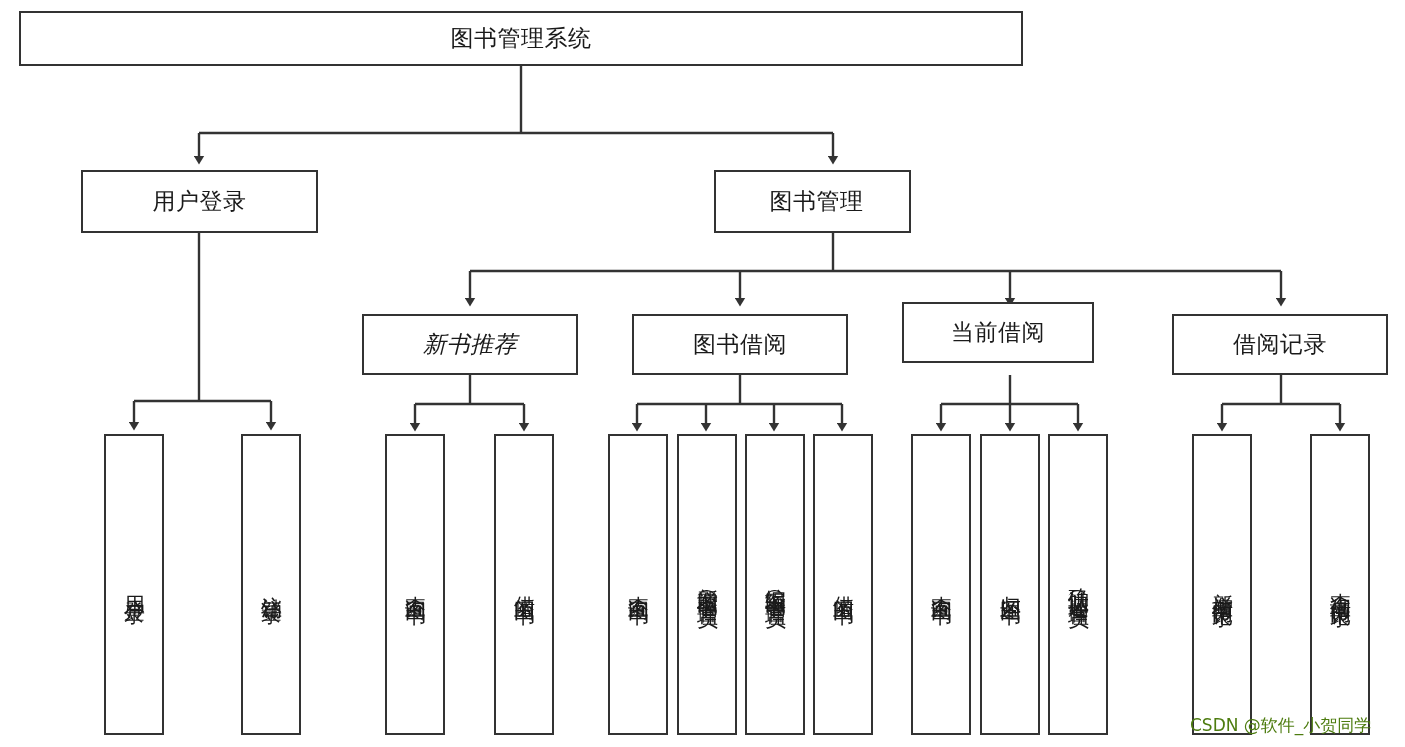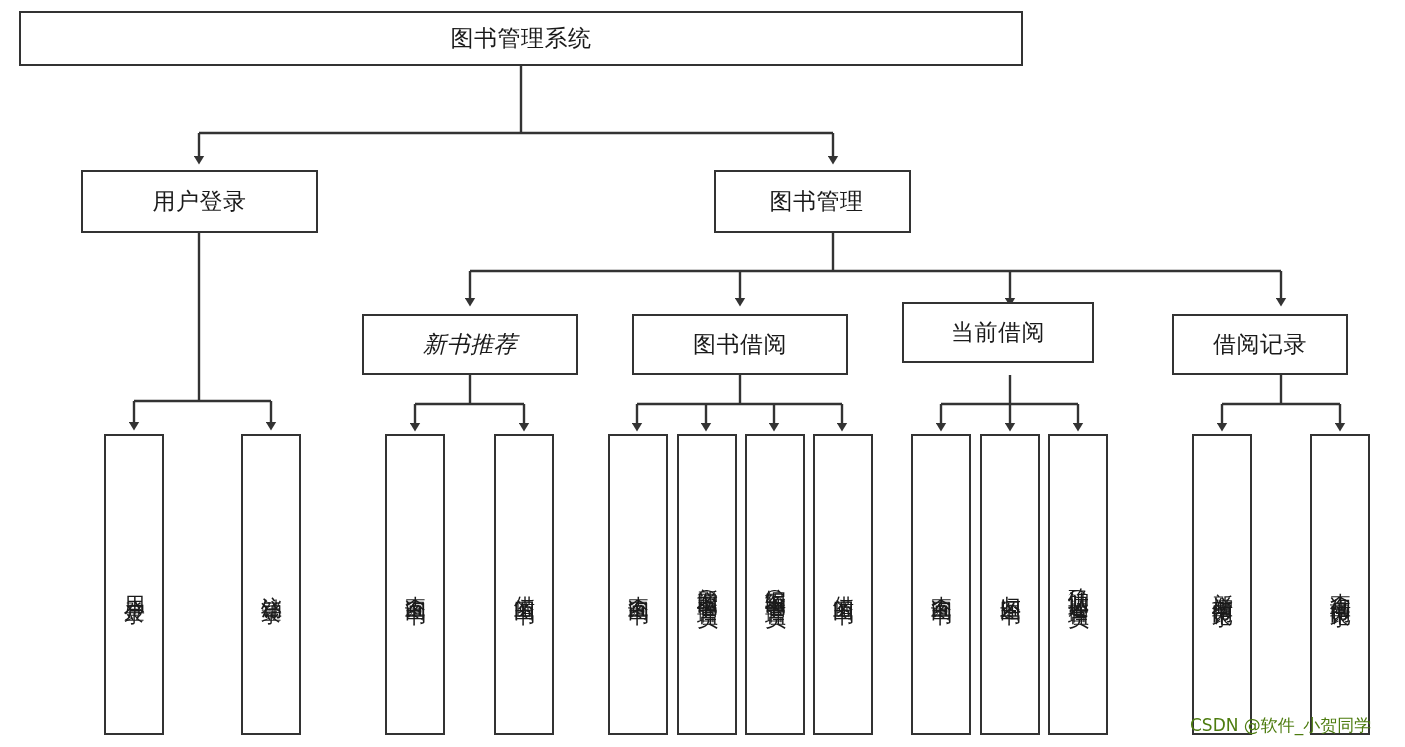--- a/index.html
+++ b/index.html
@@ -138,21 +138,21 @@
 
   <div class="node h" style="left:362px; top:314px; width:216px; height:61px;font-style:italic;">
     <span class="node-label">新书推荐</span>
   </div>
   <div class="node h" style="left:632px; top:314px; width:216px; height:61px;">
     <span class="node-label">图书借阅</span>
   </div>
   <div class="node h" style="left:902px; top:302px; width:192px; height:61px;">
     <span class="node-label">当前借阅</span>
   </div>
-  <div class="node h" style="left:1172px; top:314px; width:176px; height:61px;">
+  <div class="node h" style="left:1172px; top:314px; width:216px; height:61px;">
     <span class="node-label">借阅记录</span>
   </div>
 
   <div class="node v" style="left:104px; top:434px; width:60px; height:301px;">
     <span class="node-label">用户登录</span>
   </div>
   <div class="node v" style="left:241px; top:434px; width:60px; height:301px;">
     <span class="node-label">注销登录</span>
   </div>
 

